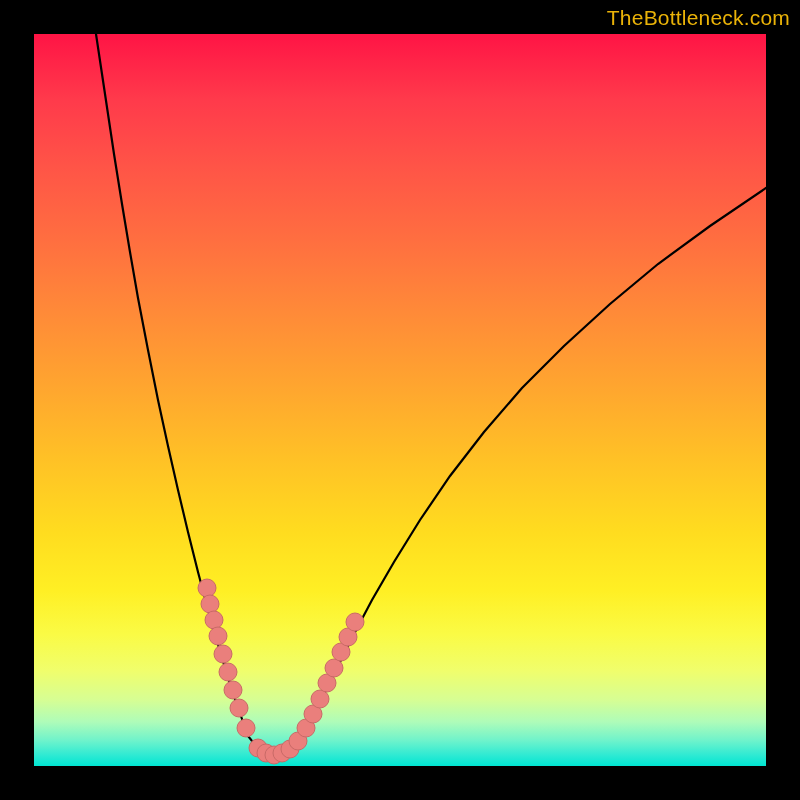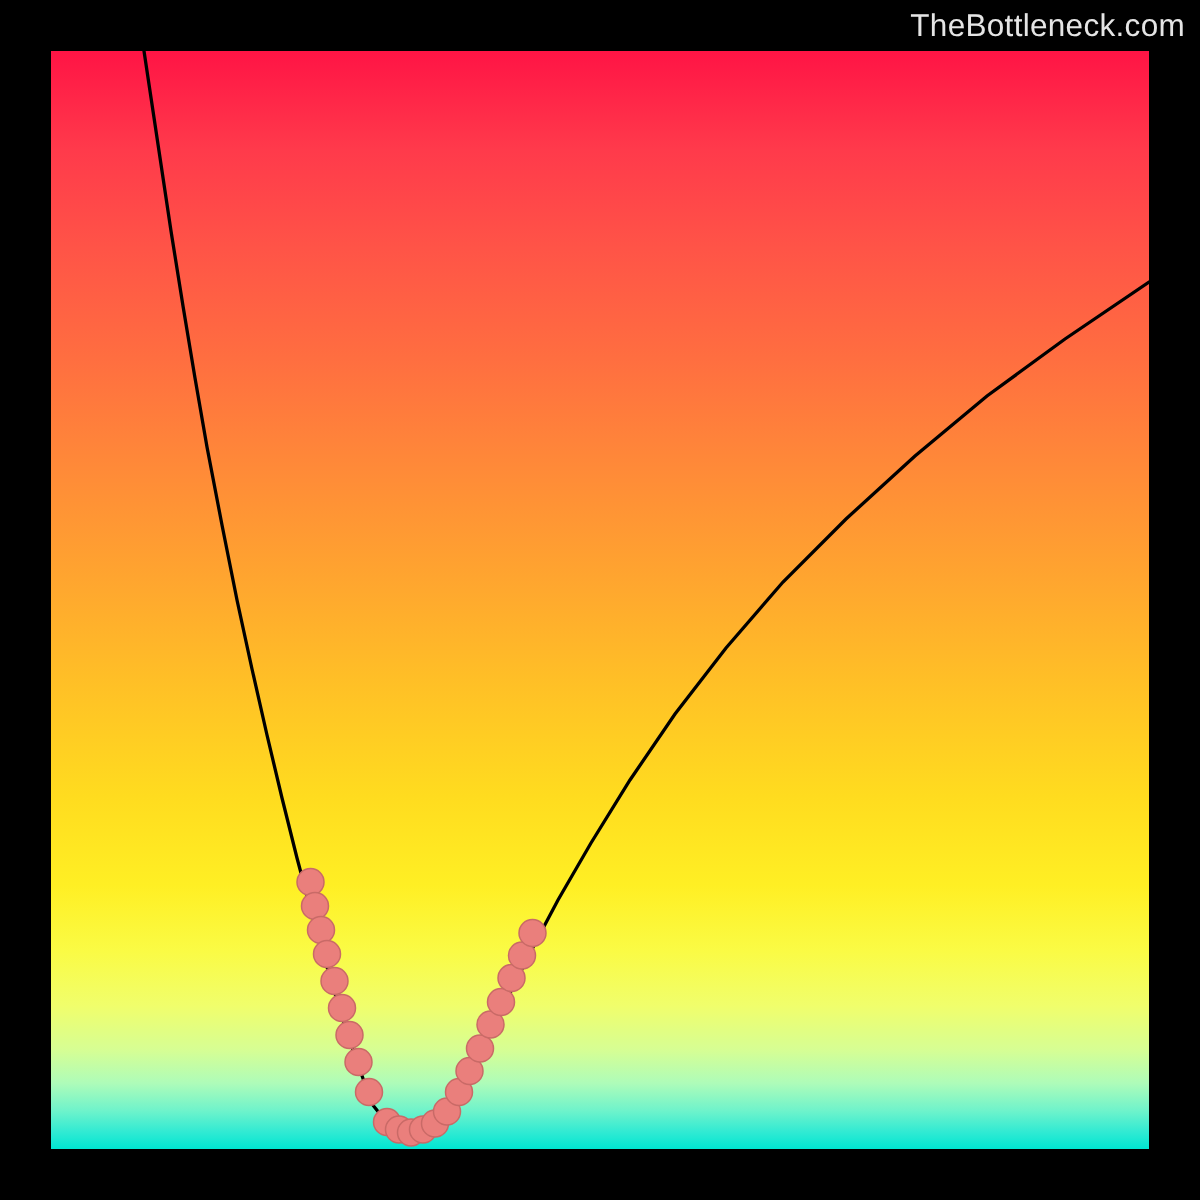--- a/index.html
+++ b/index.html
@@ -48,21 +48,21 @@
       #aefcb9 94%,
       #6ff3cb 96.5%,
       #2fead3 98.5%,
       #00e6d2 100%
     );
   }
   .watermark {
     position: absolute;
     top: 6px;
     right: 10px;
-    color: #e5e5e5;
+    color: #eab308;
     font-size: 21px;
     font-weight: 500;
     letter-spacing: 0.2px;
   }
   svg {
     position: absolute;
     inset: 0;
   }
   .curve {
     fill: none;

